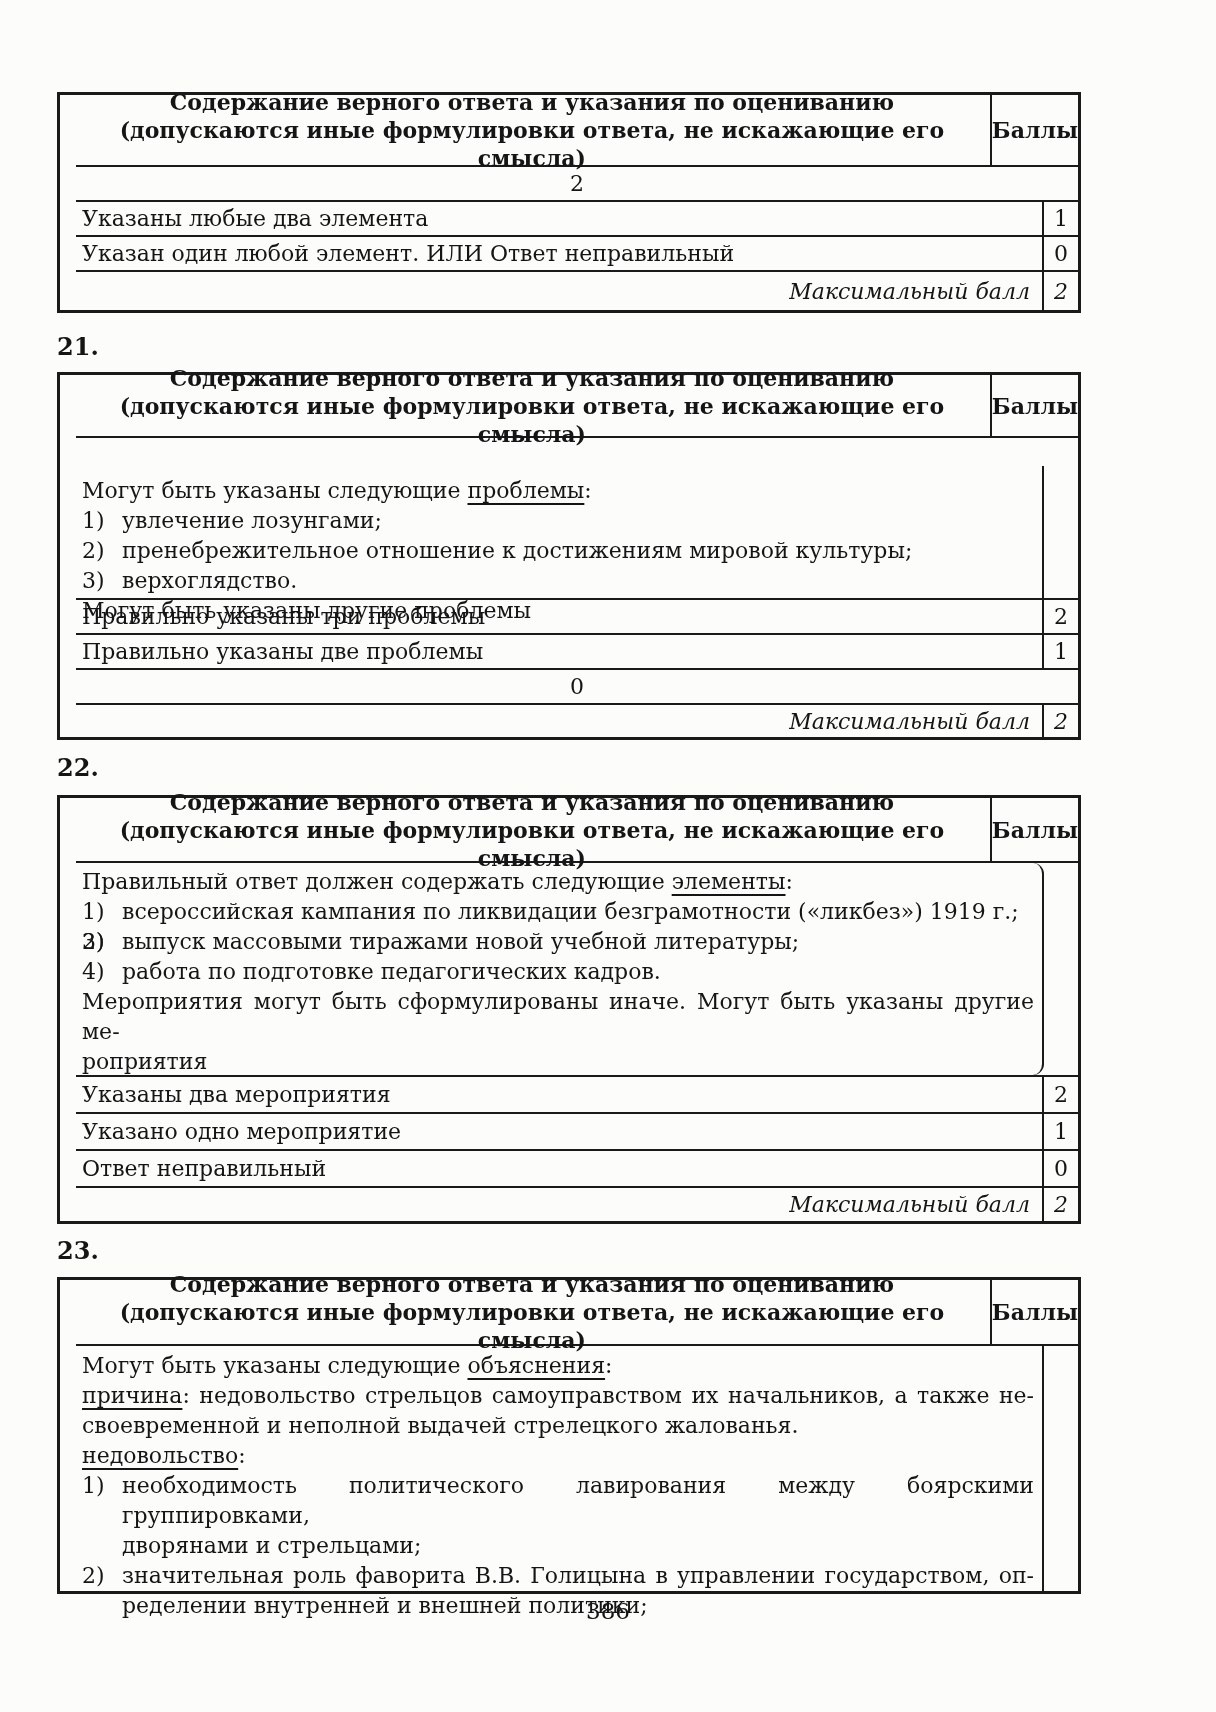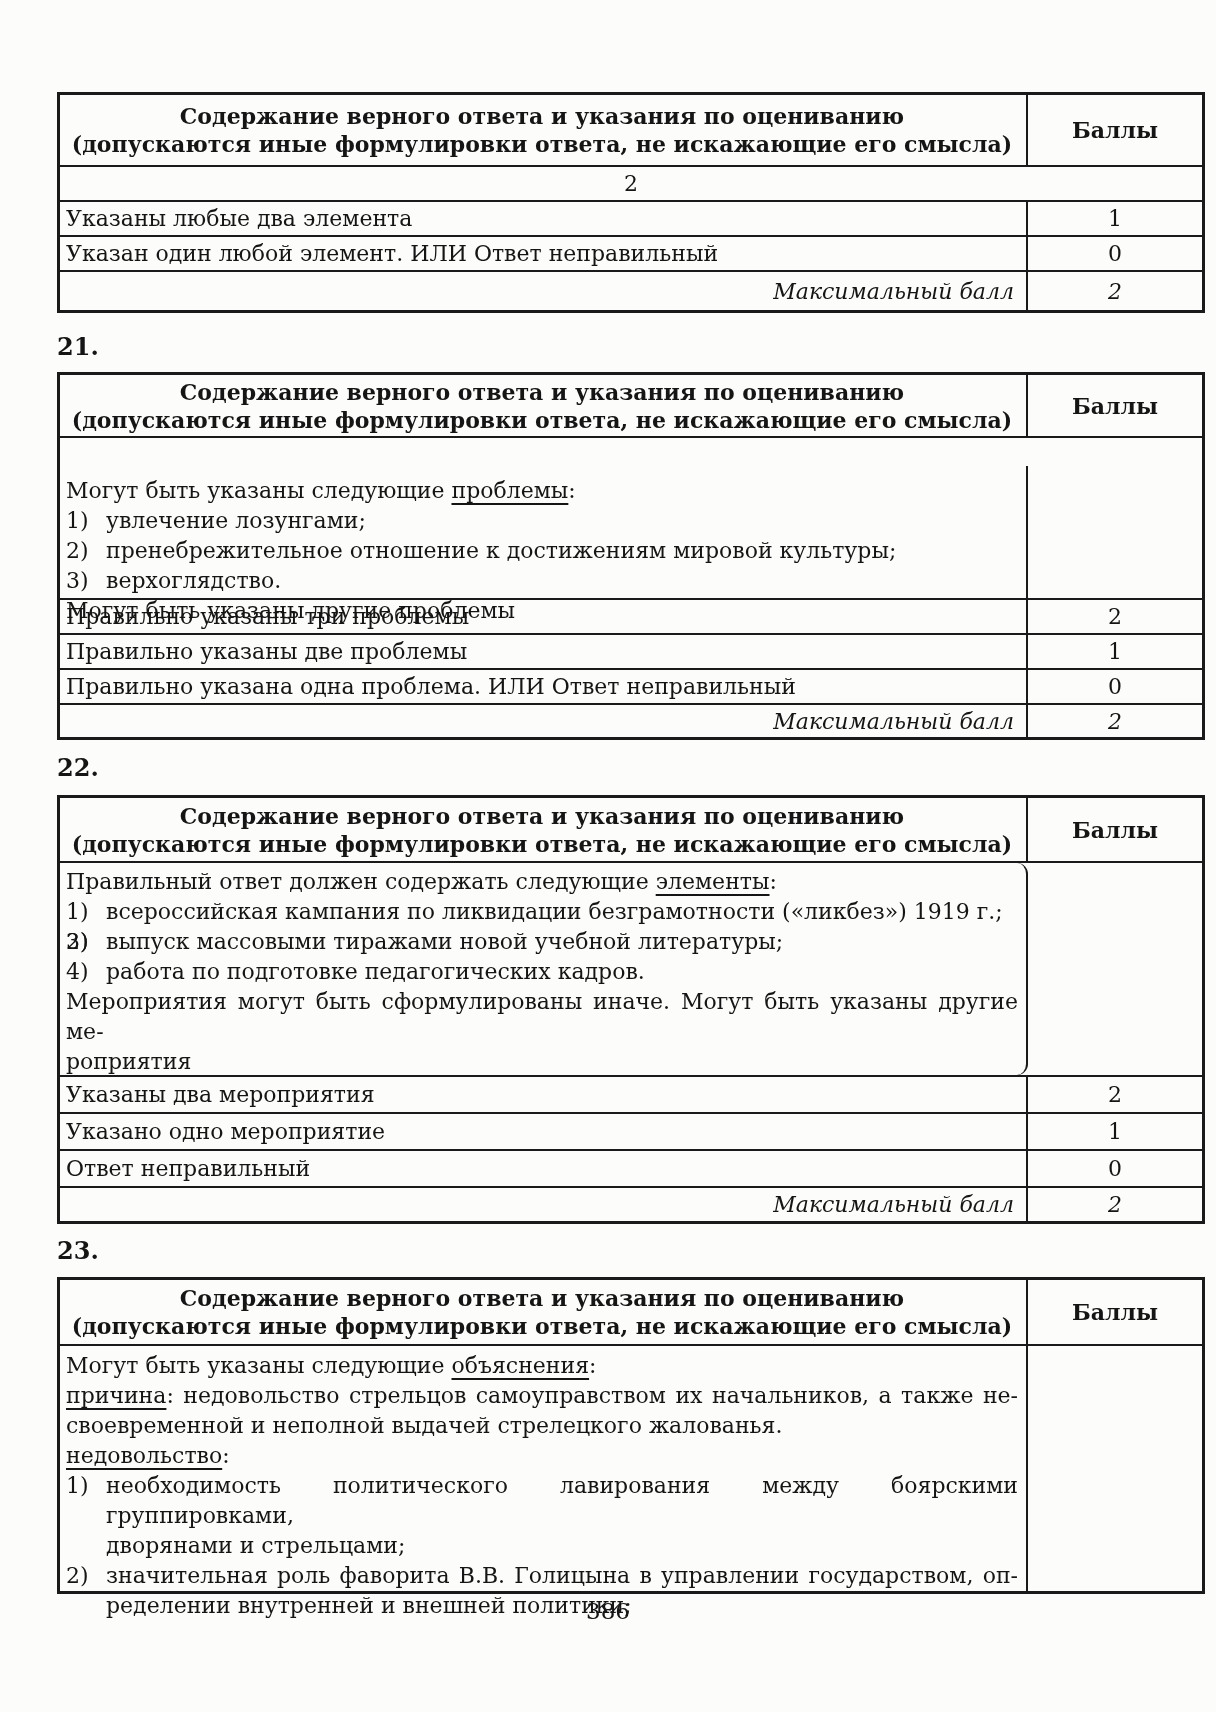--- a/index.html
+++ b/index.html
@@ -5,21 +5,21 @@
   html,body { margin:0; padding:0; background:#e8e8e8; }
   .page {
     position:relative; width:1216px; height:1712px; margin:0 auto;
     background:#fcfcfa; color:#151515;
     font-family:"DejaVu Serif","Liberation Serif",serif;
     font-size:22px; overflow:hidden;
   }
   .section-label { position:absolute; left:57px; font-weight:bold; font-size:24px; }
   .l1 { top:332px; } .l2 { top:753px; } .l3 { top:1236px; }
 
-  .qtable { position:absolute; left:57px; width:1148px; border:3px solid #1a1a1a; box-sizing:border-box; }
+  .qtable { position:absolute; left:57px; width:1024px; border:3px solid #1a1a1a; box-sizing:border-box;padding-left:16px; }
   .t0 { top:92px; } .t1 { top:372px; } .t2 { top:795px; } .t3 { top:1277px; }
 
   .row { display:flex; border-top:2px solid #1a1a1a; box-sizing:border-box; align-items:stretch; }
   .row:first-child { border-top:none; }
   .cell { box-sizing:border-box; }
   .cell.main { width:968px; border-right:2px solid #1a1a1a; padding:0 8px 0 6px; }
   .cell.score { flex:1; display:flex; align-items:center; justify-content:center; }
 
   .head .main { display:flex; flex-direction:column; justify-content:center; text-align:center; font-weight:bold; line-height:28px; }
   .head .score { font-weight:bold; }
@@ -122,23 +122,20 @@
         </div>
         <div class="row crit">
           <div class="cell main">
             <span>Правильно указаны две проблемы</span>
           </div>
           <div class="cell score">
             <span>1</span>
           </div>
         </div>
         <div class="row crit">
-          <div class="cell main">
-            <span>Правильно указана одна проблема. ИЛИ Ответ неправильный</span>
-          </div>
           <div class="cell score">
             <span>0</span>
           </div>
         </div>
         <div class="row maxrow">
           <div class="cell main">
             <span>Максимальный балл</span>
           </div>
           <div class="cell score">
             <span>2</span>

